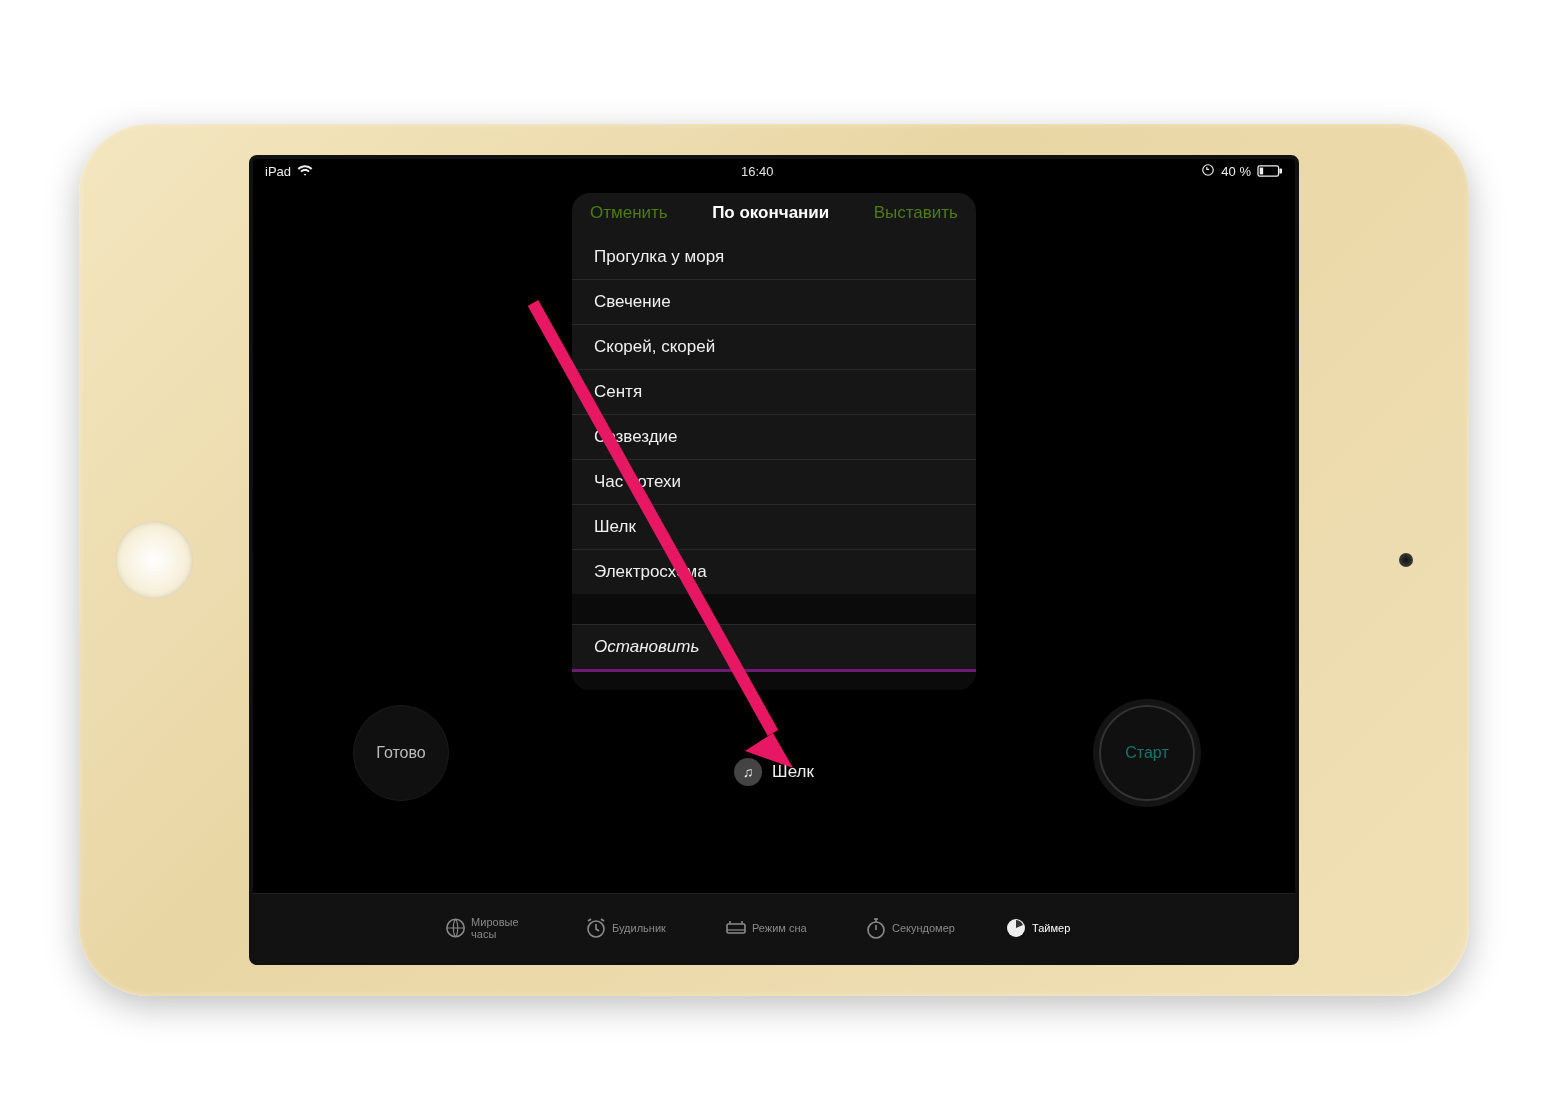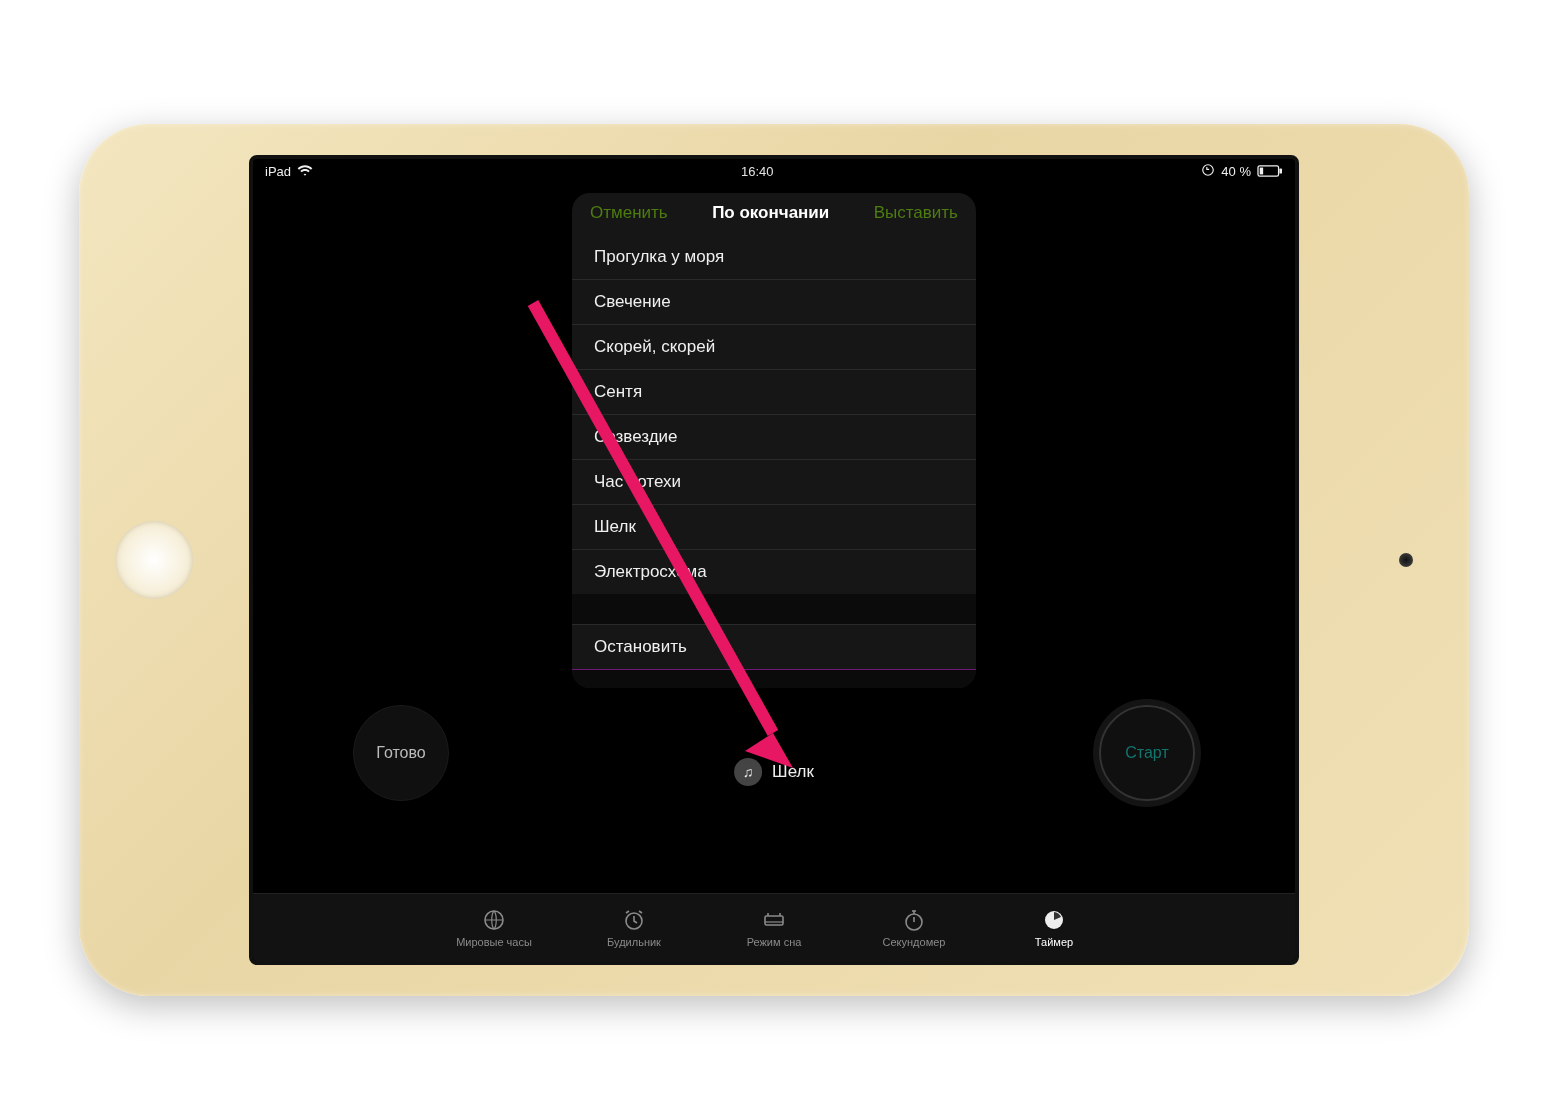--- a/index.html
+++ b/index.html
@@ -69,39 +69,39 @@
 .pop-head .title{ color:#fff; font-weight:600; }
 .list { background:#161616; }
 .list-item {
   padding:12px 22px; font-size:17px; color:#f0f0f0;
   border-bottom:1px solid #2a2a2a; display:flex; align-items:center;
   justify-content:space-between;
 }
 .list-item:last-child{border-bottom:none;}
 .list-item .chev{ color:#7a7a7a; font-size:18px; }
 .list-gap{ height:30px; background:#0b0b0b; }
-.list-section{ border-top:1px solid #2a2a2a;border-bottom:1px solid #701a75; }
+.list-section{ border-top:1px solid #2a2a2a;border-bottom:3px solid #701a75;font-style:italic; }
 
 
 .sound-row{
   position:absolute; left:50%; transform:translateX(-50%); bottom:175px;
   display:flex; align-items:center; gap:10px; font-size:17px; color:#eee;
 }
 .sound-row .note{
   width:28px;height:28px;border-radius:50%;background:#444;
   display:flex;align-items:center;justify-content:center;font-size:14px;
 }
 
 
 .tabbar{
   position:absolute; bottom:0; left:0; right:0; height:68px;
   background:#121212; border-top:1px solid #222;
   display:flex; align-items:center; justify-content:center; gap:40px;
 }
-.tab{ display:flex; flex-direction:column; align-items:center; gap:4px;
+.tab{ display:flex; flex-direction:row; align-items:center; gap:4px;
   font-size:11px; color:#8a8a8a; width:100px; }
 .tab.active{ color:#fff; }
 .tab svg,.tab .ico{ width:24px; height:24px; }
 
 
 .arrow{ position:absolute; left:260px; top:110px; width:340px; height:500px;
   pointer-events:none; }
 .arrow line{ stroke:#e81763; stroke-width:12; }
 .arrow polygon{ fill:#e81763; }
 

